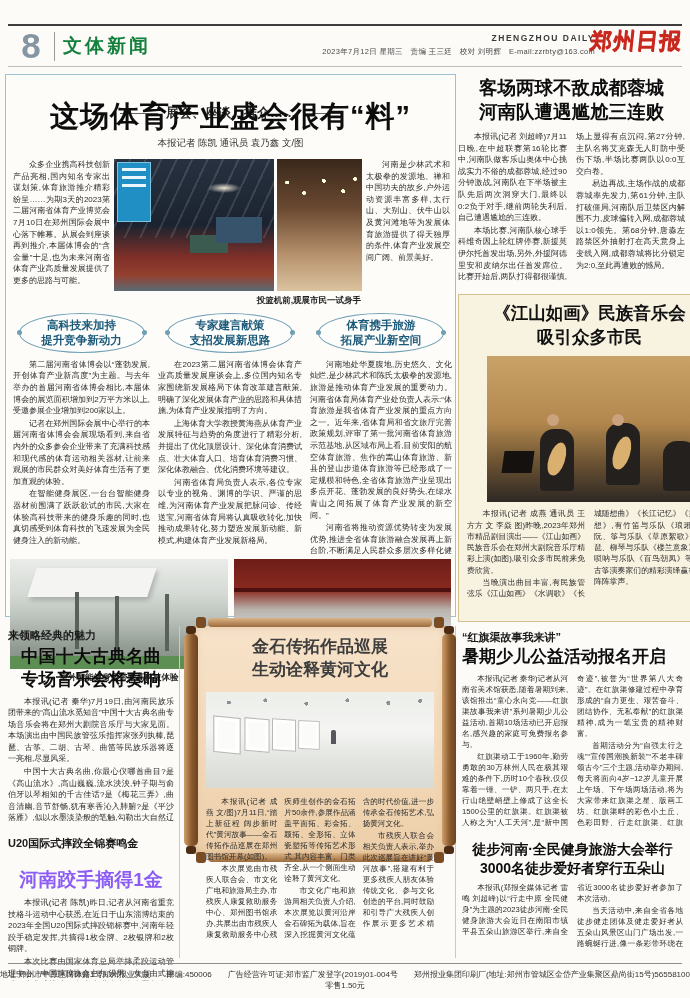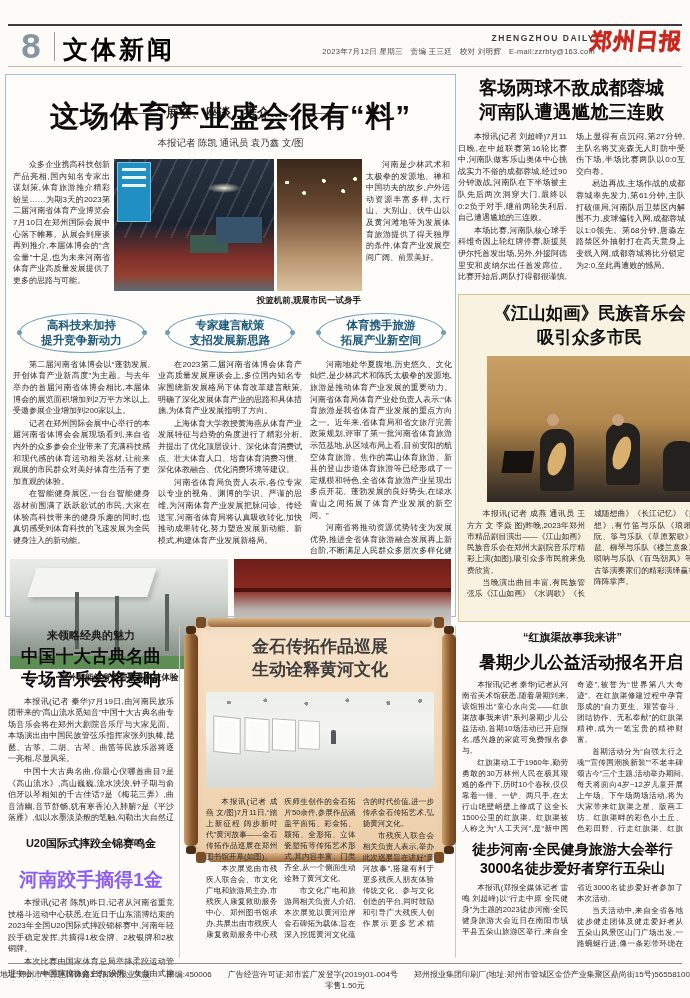--- a/index.html
+++ b/index.html
@@ -10,21 +10,21 @@
   p{margin:0;}
   .body-text{font-size:8px;line-height:1.45;color:#2b2b2b;text-align:justify;}
   .body-text p{text-indent:2em;margin:0 0 1px 0;}
   .cols2{column-count:2;column-gap:9px;}
   .cols3{column-count:3;column-gap:7px;}
 
   
   .top-rule{left:8px;top:24px;width:674px;height:2px;background:#3d3d3d;}
   .page-num{left:12px;top:28px;width:38px;font-size:35px;font-weight:bold;color:#8595a1;text-align:center;line-height:1;}
   .head-div{left:54px;top:32px;width:1px;height:29px;background:#9a9a9a;}
-  .section-title{left:63px;top:33px;font-size:25px;font-weight:bold;letter-spacing:3px;color:#000000;}
+  .section-title{left:63px;top:33px;font-size:19px;font-weight:bold;letter-spacing:3px;color:#15803d;}
   .masthead-en{right:95px;top:33px;font-size:8.5px;font-weight:bold;letter-spacing:1.5px;color:#3a3a3a;}
   .masthead-cn{right:8px;top:26px;font-size:22px;font-weight:bold;color:#c8281e;transform:skewX(-6deg);letter-spacing:1px;text-shadow:0.5px 0.5px 0 #c8281e;}
   .dateline{right:95px;top:47px;font-size:7.5px;color:#4a4a4a;letter-spacing:0.3px;}
   .head-rule{left:8px;top:66px;width:674px;height:1px;background:#bcbcbc;}
 
   
   .main-box{left:5px;top:74px;width:449px;height:541px;border:1px solid #9fc1d4;background:#fdfcf9;}
   .kicker-row{left:90px;top:6px;width:270px;display:flex;align-items:center;justify-content:center;gap:8px;font-size:13px;font-weight:bold;color:#2a2a2a;margin-top:23px;}
   .kicker-row::before,.kicker-row::after{content:"";height:1px;background:#666;flex:0 0 38px;}
   .main-headline{left:0;top:22px;width:449px;text-align:center;font-size:29px;font-weight:bold;color:#0d0d0d;letter-spacing:1px;}
@@ -79,21 +79,21 @@
   .concert-photo .stand{position:absolute;left:8%;bottom:20%;width:30px;height:22px;background:#14110f;transform:skewX(-8deg);}
   .concert-photo .head{position:absolute;width:12px;height:12px;border-radius:50%;background:#caa27e;}
   .concert-photo .h1{left:29.5%;bottom:52%;}
   .concert-photo .h2{left:61%;bottom:52%;}
   .concert-body{height:132px;font-size:7.8px;}
 
   
   .vr1{left:179px;top:626px;width:1px;height:332px;background:#c9c9c9;}
   .vr2{left:455px;top:626px;width:1px;height:332px;background:#c9c9c9;}
   .classics{left:8px;top:628px;width:166px;}
-  .small-kicker{font-size:11px;font-weight:bold;text-align:center;color:#1a1a1a;}
+  .small-kicker{font-size:11px;font-weight:bold;color:#1a1a1a;}
   .classics-headline{font-size:17.5px;font-weight:bold;text-align:center;line-height:1.3;color:#0d0d0d;margin-top:2px;}
   .classics-body{margin-top:5px;height:126px;}
   .wrestling{left:8px;top:836px;width:166px;}
   .wrestling-headline{font-size:19px;font-weight:bold;text-align:center;color:#8b5cf6;margin-top:16px;}
   .wrestling-body{margin-top:4px;height:84px;}
 
   
   .scroll{left:184px;top:618px;width:272px;height:244px;}
   .scroll-paper{position:absolute;left:10px;right:10px;top:8px;bottom:8px;background:linear-gradient(180deg,#f7e3ca 0%,#f3d8b7 60%,#eccfa9 100%);box-shadow:inset 0 0 10px rgba(150,100,50,0.25);}
   .scroll-top,.scroll-bot{position:absolute;left:24px;right:24px;height:9px;background:linear-gradient(180deg,#dcb488,#9c6b3c);border-radius:4px;}
@@ -114,21 +114,21 @@
   .gallery-photo .frame{position:absolute;top:28%;width:22px;height:30px;background:#fbfbfa;border:1px solid #b9bab6;box-shadow:inset 0 0 0 3px #fff;}
   .gallery-photo .f1{left:4%;transform:skewY(6deg) scale(1.15);}
   .gallery-photo .f2{left:17%;transform:skewY(5deg) scale(1.05);}
   .gallery-photo .f3{left:29%;transform:skewY(4deg);}
   .gallery-photo .f4{left:40%;transform:skewY(3deg) scale(0.9);}
   .gallery-photo .visitor{position:absolute;left:55%;top:40%;width:5px;height:14px;background:#55575a;border-radius:2px 2px 0 0;}
   .rubbing-body{position:absolute;left:22px;right:22px;top:178px;height:146px;font-size:7.6px;}
 
   
   .hongqiqu{left:462px;top:630px;width:221px;}
-  .hongqiqu-headline{font-size:17px;font-weight:bold;text-align:right;color:#0d0d0d;margin-top:6px;}
+  .hongqiqu-headline{font-size:17px;font-weight:bold;text-align:left;color:#0d0d0d;margin-top:0;}
   .hongqiqu-body{margin-top:5px;height:158px;font-size:7.6px;}
   .hiking{left:462px;top:840px;width:221px;}
   .hiking-headline{font-size:14px;font-weight:bold;text-align:center;line-height:1.35;color:#0d0d0d;}
   .hiking-body{margin-top:4px;height:74px;font-size:7.6px;}
 
   
   .foot-rule{left:8px;top:963px;width:674px;height:1px;background:#8e8e8e;}
   .footer-text{left:0;top:969px;width:690px;text-align:center;font-size:8px;color:#333;}
 </style>
 </head>

